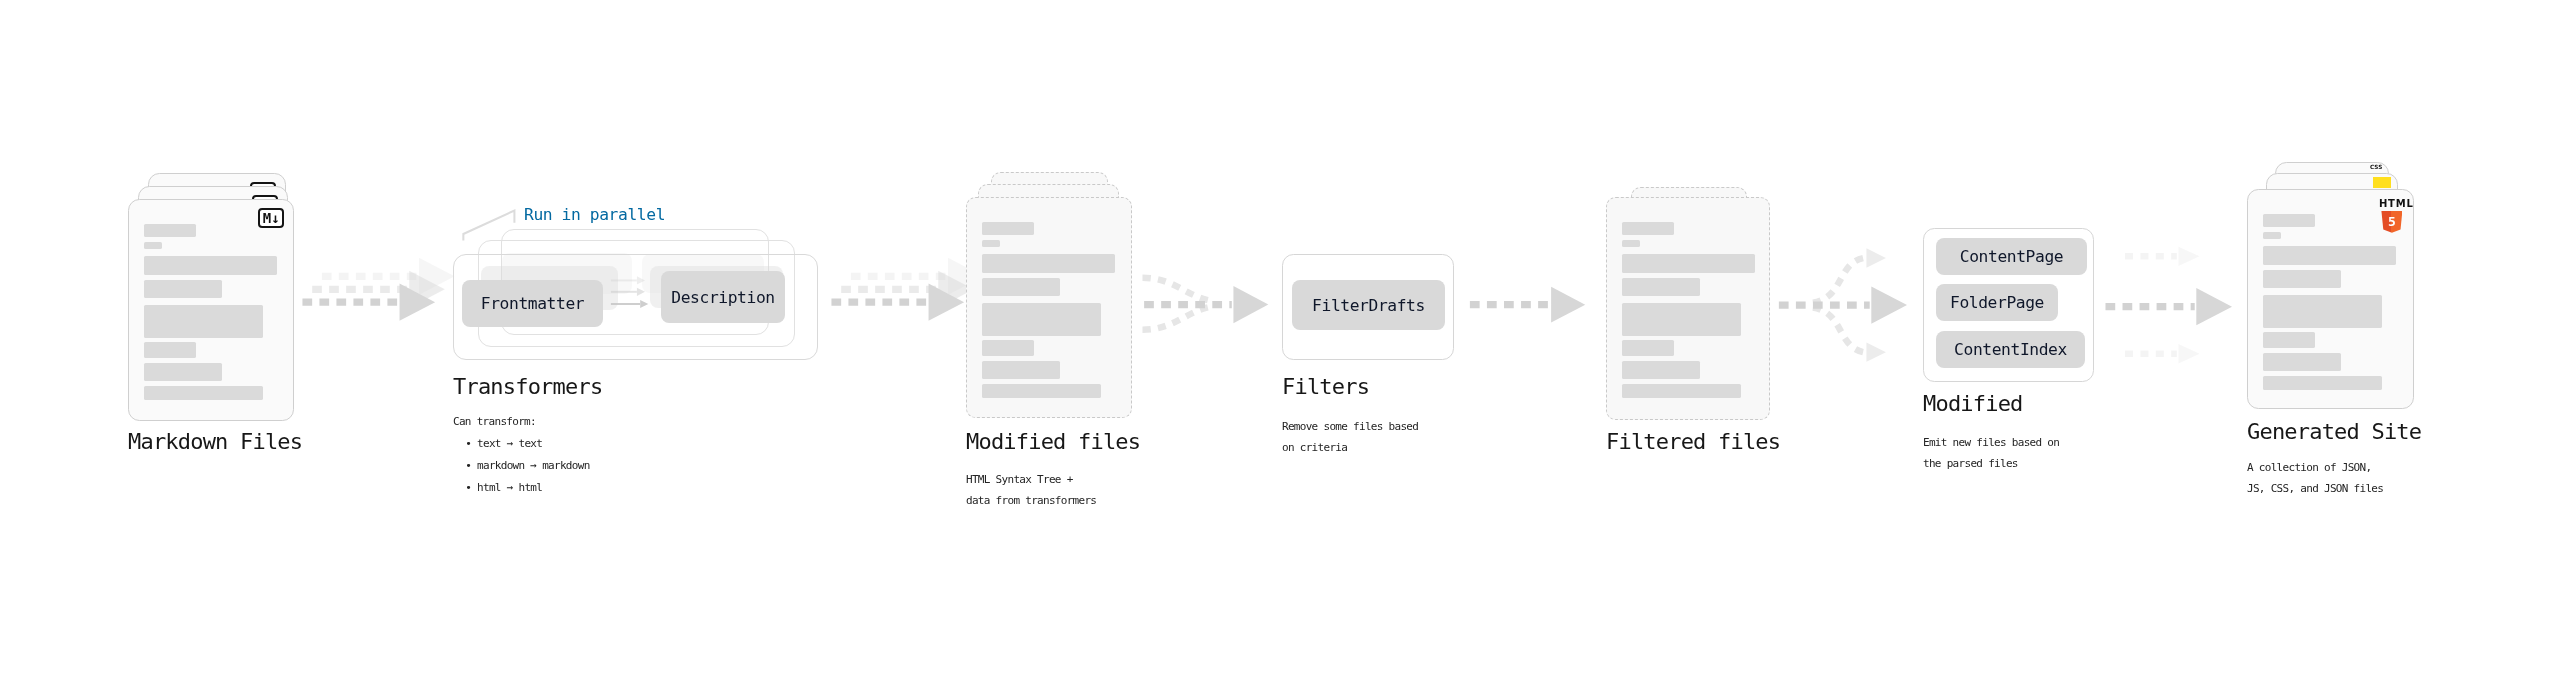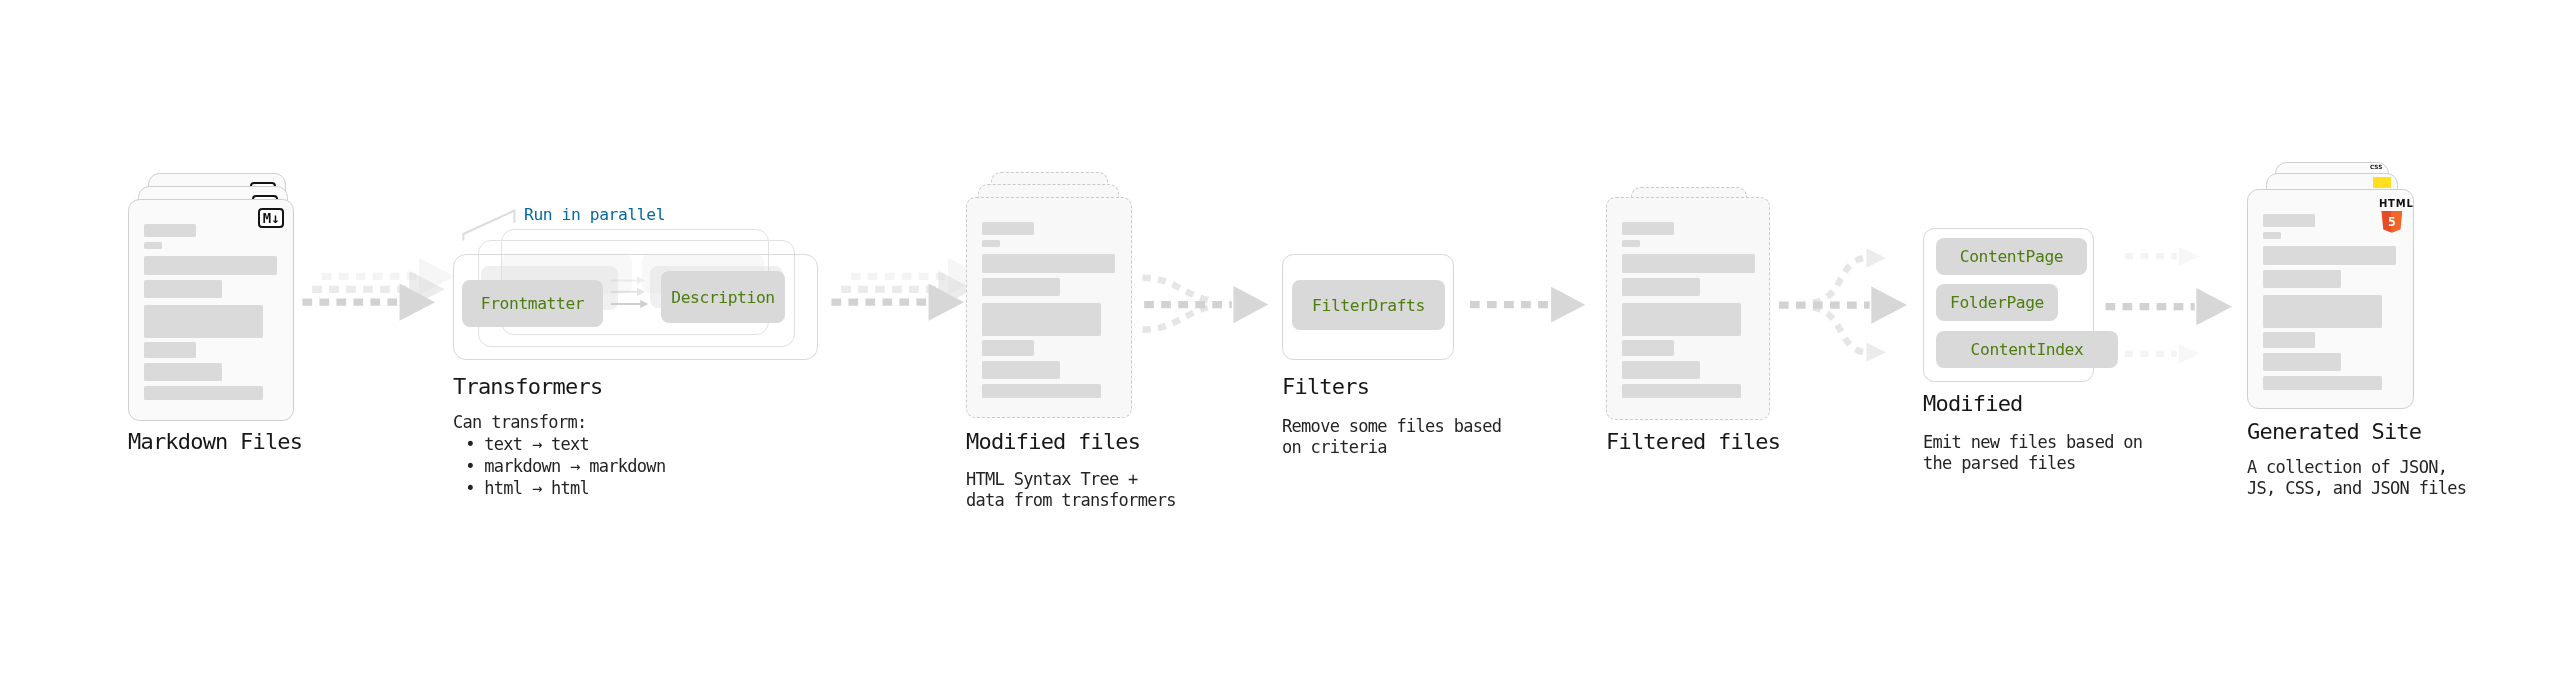--- a/index.html
+++ b/index.html
@@ -35,26 +35,26 @@
   .css-badge{position:absolute;top:2.4px;right:5.7px;text-align:center}
   .css-badge .t{font-family:"DejaVu Sans","Liberation Sans",sans-serif;font-size:5.7px;font-weight:bold;color:#111;line-height:1;display:block}
   .css-badge .u{width:19.5px;height:2.4px;background:var(--css-blue,#2965f1);margin-top:0.8px}
   .js-badge{position:absolute;top:3.3px;right:6.5px;width:18px;height:10.6px;background:var(--js-yellow,#ffdf1e)}
 
   
   .cardline{position:absolute;border:1.6px solid #e1e1e1;border-radius:13px;box-sizing:border-box;background:transparent}
   .cardline.front{border-color:#d9d9d9}
   .panel{position:absolute;background:#fff;border:1.6px solid #d6d6d6;border-radius:11.4px;box-sizing:border-box}
   .chip{position:absolute;background:#d9d9d9;border-radius:8.1px;display:flex;align-items:center;justify-content:center;
-    font-size:16.3px;color:#4d7c0f;box-sizing:border-box;white-space:nowrap;letter-spacing:-0.4px}
+    font-size:16.3px;color:#0f172a;box-sizing:border-box;white-space:nowrap;letter-spacing:-0.4px}
   .ghost{position:absolute;background:#dcdcdc;border-radius:8.1px}
 
   
   .title{position:absolute;font-size:22px;line-height:1.1;color:#171717;white-space:nowrap;letter-spacing:-0.8px}
-  .caption{position:absolute;font-size:17px;line-height:21px;color:#242424;white-space:nowrap;letter-spacing:-0.7px}
+  .caption{position:absolute;font-size:11px;line-height:21px;color:#242424;white-space:nowrap;letter-spacing:-0.7px}
   .caption.lh27{line-height:22px}
   .note{position:absolute;font-size:16.3px;color:#0369a1;white-space:nowrap;letter-spacing:-0.4px}
 
   
   svg{position:absolute;overflow:visible}
   .dash{stroke:#d2d2d2;stroke-width:9;stroke-dasharray:12 9;fill:none}
   .head{fill:#d7d7d7}
   .dashf{stroke:#e6e6e6;stroke-width:8;stroke-dasharray:10 9;fill:none}
   .headf{fill:#ececec}
   .mini{stroke:#c9c9c9;stroke-width:2.5;fill:none}
@@ -228,21 +228,21 @@
     <path class="dashf" d="M48,98 C86,104 78,146 110,153"></path>
     <polygon class="headf" points="114,141 114,165 138,153"></polygon>
     <line class="dash" x1="6" y1="95" x2="118" y2="95"></line>
     <polygon class="head" points="120,72 120,118 164,95"></polygon>
   </svg>
 
   <div>
     <div class="panel" style="left:1923px;top:228px;width:171px;height:154px"></div>
     <div class="chip" style="left:1936px;top:238px;width:151px;height:37px">ContentPage</div>
     <div class="chip" style="left:1936px;top:284px;width:122px;height:37px">FolderPage</div>
-    <div class="chip" style="left:1936px;top:331px;width:182px;height:37px">ContentIndex</div>
+    <div class="chip" style="left:1936px;top:331px;width:149px;height:37px">ContentIndex</div>
     <div class="title" style="left:1923px;top:392px">Modified</div>
     <div class="caption" style="left:1923px;top:432px">
       <div>Emit new files based on</div>
       <div>the parsed files</div>
     </div>
   </div>
 
   <svg style="left:2099px;top:232px" width="146" height="142" viewBox="0 0 180 175">
     <g opacity="0.4">
         <line class="dashf" x1="32" y1="30" x2="96" y2="30"></line>

